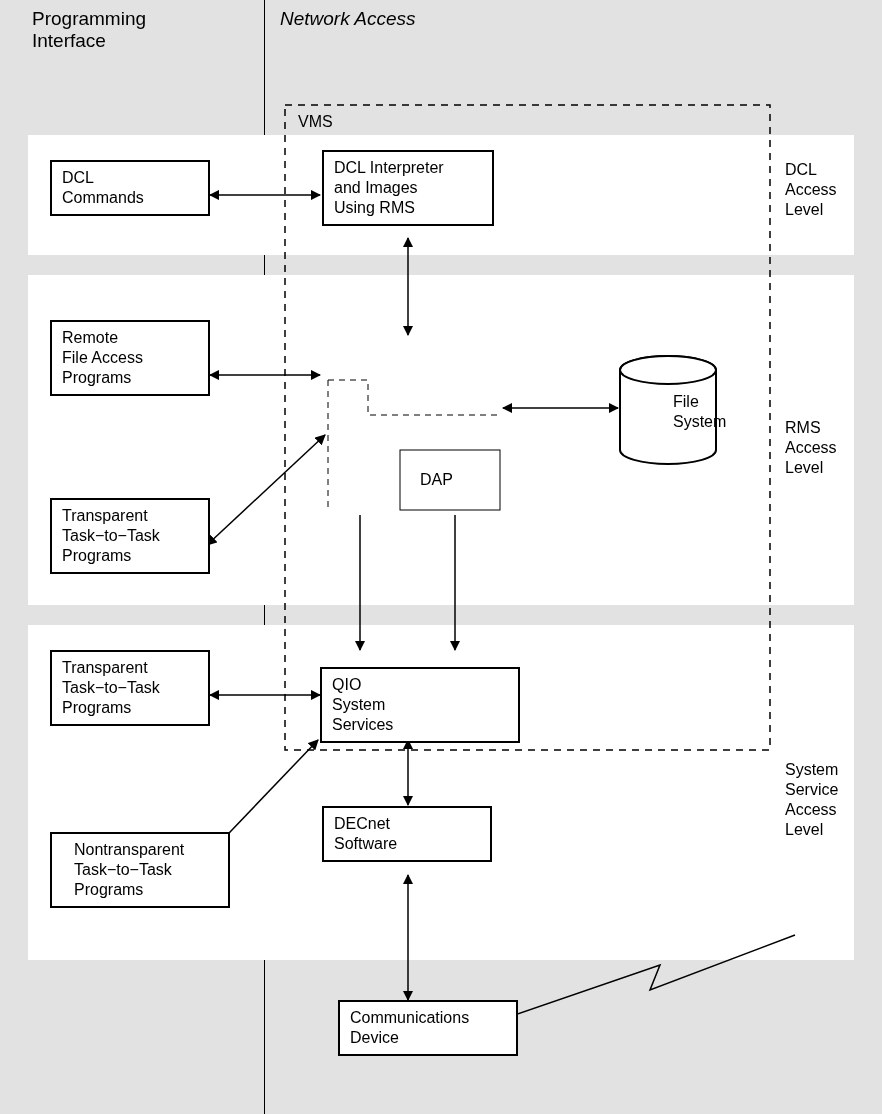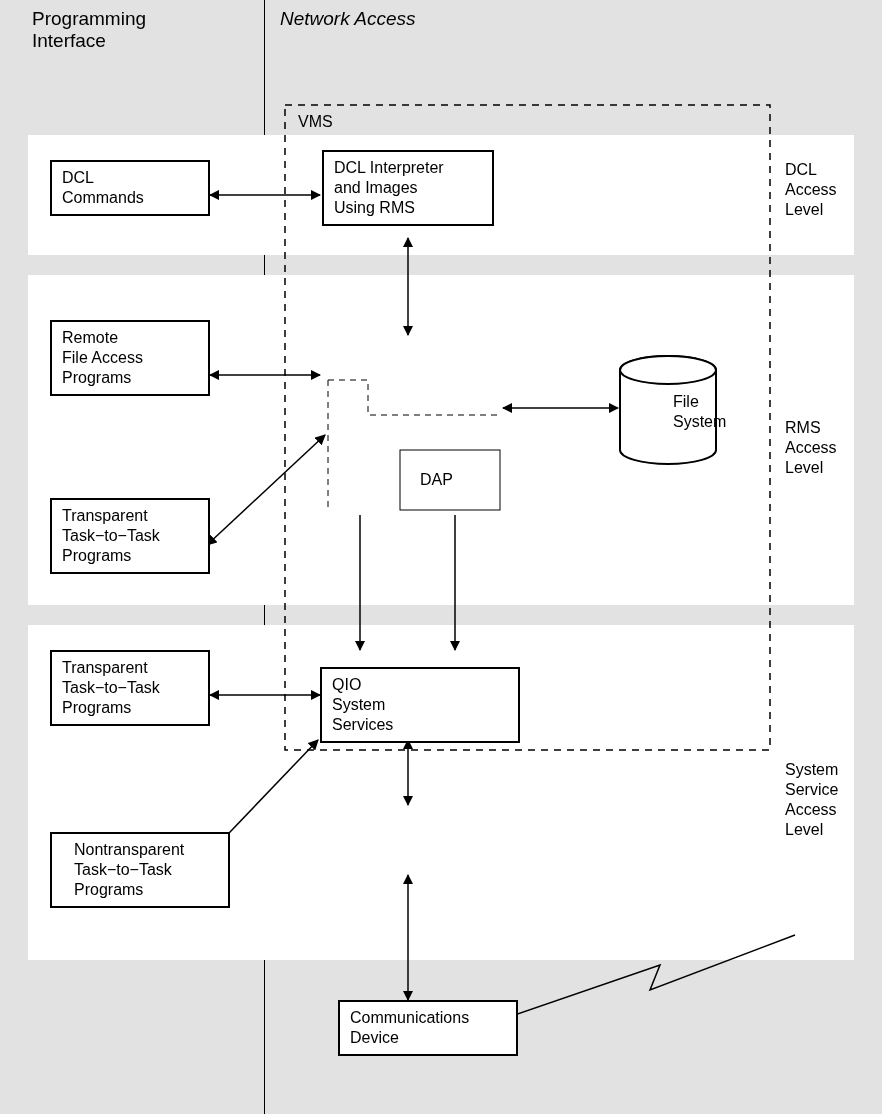--- a/index.html
+++ b/index.html
@@ -151,20 +151,24 @@
   <div class="box" style="left:320px; top:650px; width:200px;margin-top:17px;">
     <span style="white-space:pre;">QIO
 System
 Services</span>
   </div>
   <div class="box" style="left:50px; top:832px; width:180px;padding-left:22px;">
     <span style="white-space:pre;">Nontransparent
 Task−to−Task
 Programs</span>
   </div>
+  <div class="box" style="left:322px; top:806px; width:170px;">
+    <span style="white-space:pre;">DECnet
+Software</span>
+  </div>
   <div class="label" style="left:785px; top:760px; white-space:pre;">System
 Service
 Access
 Level</div>
 
   <div class="box" style="left:322px; top:1000px; width:180px;margin-left:16px;">
     <span style="white-space:pre;">Communications
 Device</span>
   </div>
 

